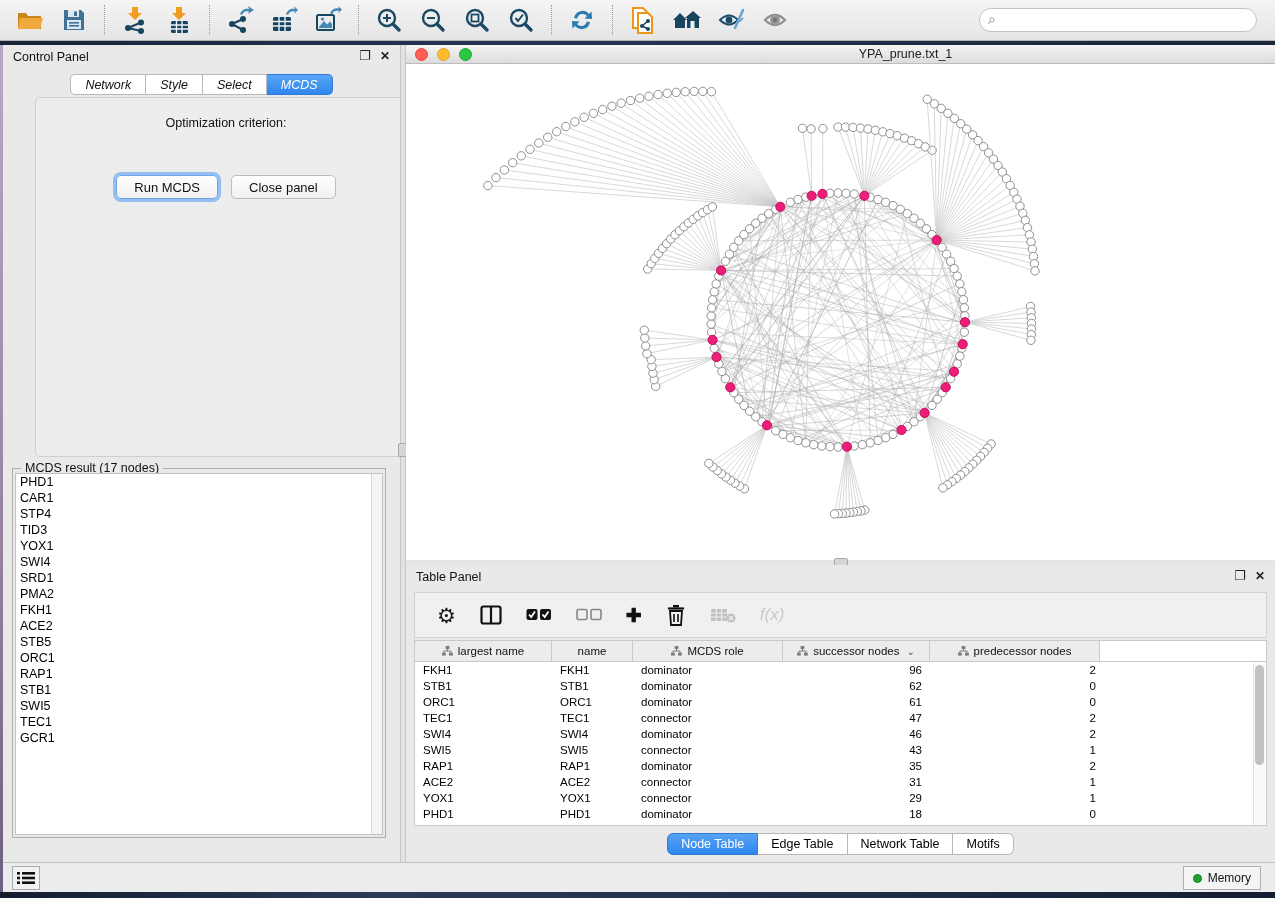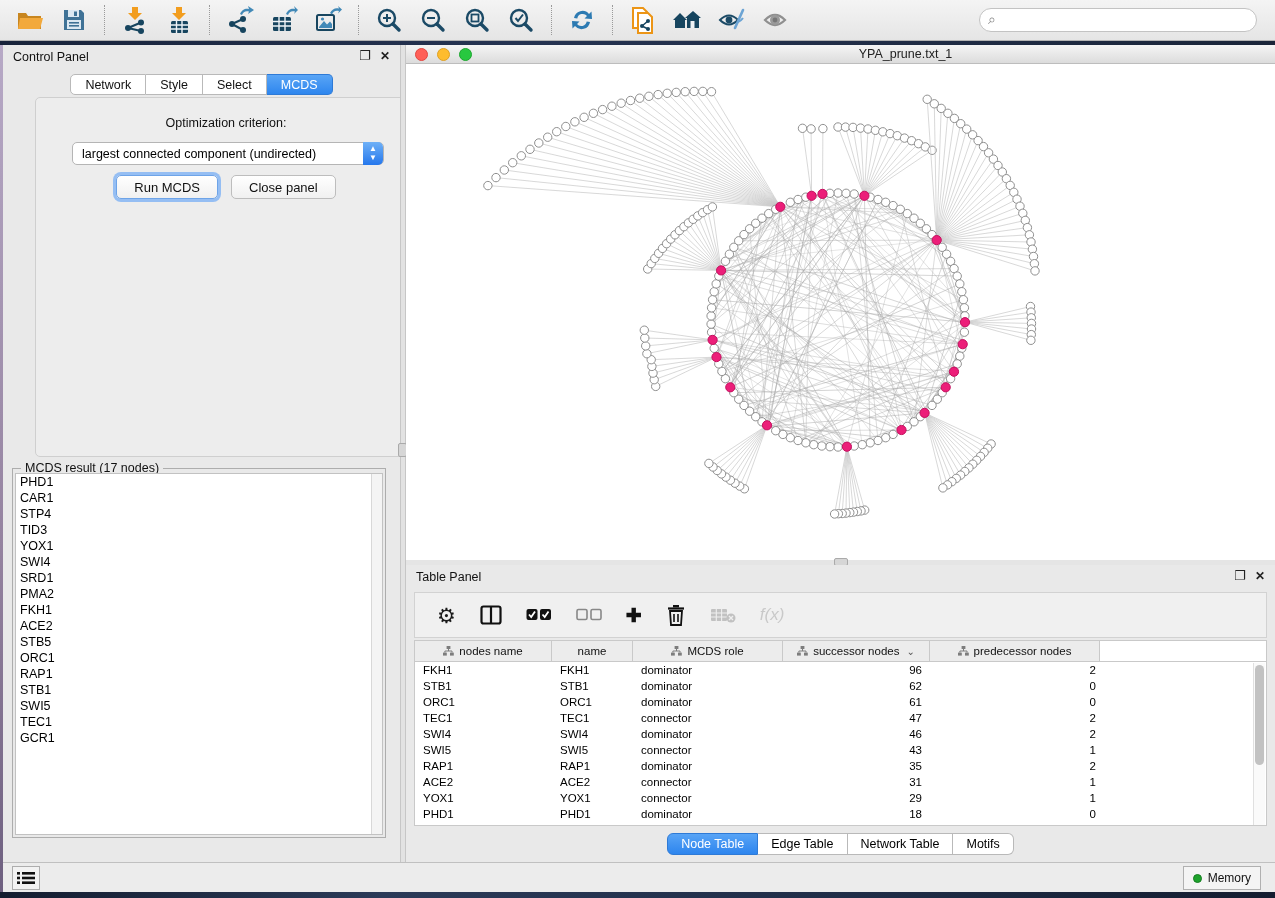--- a/index.html
+++ b/index.html
@@ -31,21 +31,21 @@
   
   #control-panel { left:3px; top:45px; width:397px; height:817px; background:#e9e9e9; }
   .panel-titlebar { position:relative; height:24px; }
   .panel-title { position:absolute; left:10px; top:5px; font-size:12.5px; color:#111; }
   .panel-winbtns { position:absolute; right:10px; top:4px; display:flex; gap:9px;
     font-size:12px; color:#222; }
   .panel-winbtns span { cursor:pointer; line-height:14px; }
   .float-glyph { font-size:13px; }
   .close-glyph { font-weight:bold; }
 
-  .cp-tabs { position:absolute; left:0; top:29px; width:100%; display:flex; justify-content:center; }
+  .cp-tabs { position:absolute; left:0; top:29px; width:100%; display:flex; justify-content:center;font-style:italic; }
   .seg-tab { height:21px; padding:0 14px; font-size:12.5px; line-height:20px; background:#fff;
     border:1px solid #b9b9b9; border-left:none; color:#111; cursor:pointer; }
   .seg-tab:first-child { border-left:1px solid #b9b9b9; border-radius:5px 0 0 5px; }
   .seg-tab:last-child { border-radius:0 5px 5px 0; }
   .seg-tab.sel { background:linear-gradient(#59a5f6,#2e86ee); color:#fff; border-color:#2e7ad6; }
 
   #cp-inner { position:absolute; left:7px; top:52px; width:382px; height:360px;
     background:#ededed; border:1px solid #cfcfcf; border-radius:5px;margin-left:25px; }
   #opt-label { margin-top:18px; text-align:center; font-size:12.5px; color:#111; }
   #criterion-select { position:absolute; left:36px; top:44px; width:312px; height:23px;
@@ -305,27 +305,20 @@
     </div>
     <div class="cp-tabs">
         <div class="seg-tab">Network</div>
         <div class="seg-tab">Style</div>
         <div class="seg-tab">Select</div>
         <div class="seg-tab sel">MCDS</div>
       </div>
 
     <div id="cp-inner">
       <div id="opt-label">Optimization criterion:</div>
-      <div id="criterion-select">
-        <span>largest connected component (undirected)</span>
-        <span class="pop-cap">
-            <span>▲</span>
-            <span>▼</span>
-          </span>
-      </div>
       <div class="cp-buttons">
         <button class="mac-btn focused">Run MCDS</button>
         <button class="mac-btn">Close panel</button>
       </div>
     </div>
 
     <div id="mcds-group">
       <span id="mcds-group-title">MCDS result (17 nodes)</span>
       <div id="mcds-list">
         <div class="item">PHD1</div>
@@ -1013,21 +1006,21 @@
       <div class="thead">
           <div class="th">
             <svg width="11" height="10" viewBox="0 0 11 10">
               <g fill="#7d7d7d">
                 <rect x="3.6" y="0" width="3.8" height="3"></rect>
                 <rect x="0" y="6.6" width="3.8" height="3"></rect>
                 <rect x="7" y="6.6" width="3.8" height="3"></rect>
               </g>
               <path d="M5.5 3 V5 M1.9 6.6 V5 H9 V6.6" stroke="#7d7d7d" fill="none" stroke-width="1"></path>
             </svg>
-            <span>nodes name</span>
+            <span>largest name</span>
           </div>
           <div class="th">
             <span>name</span>
           </div>
           <div class="th">
             <svg width="11" height="10" viewBox="0 0 11 10">
               <g fill="#7d7d7d">
                 <rect x="3.6" y="0" width="3.8" height="3"></rect>
                 <rect x="0" y="6.6" width="3.8" height="3"></rect>
                 <rect x="7" y="6.6" width="3.8" height="3"></rect>

